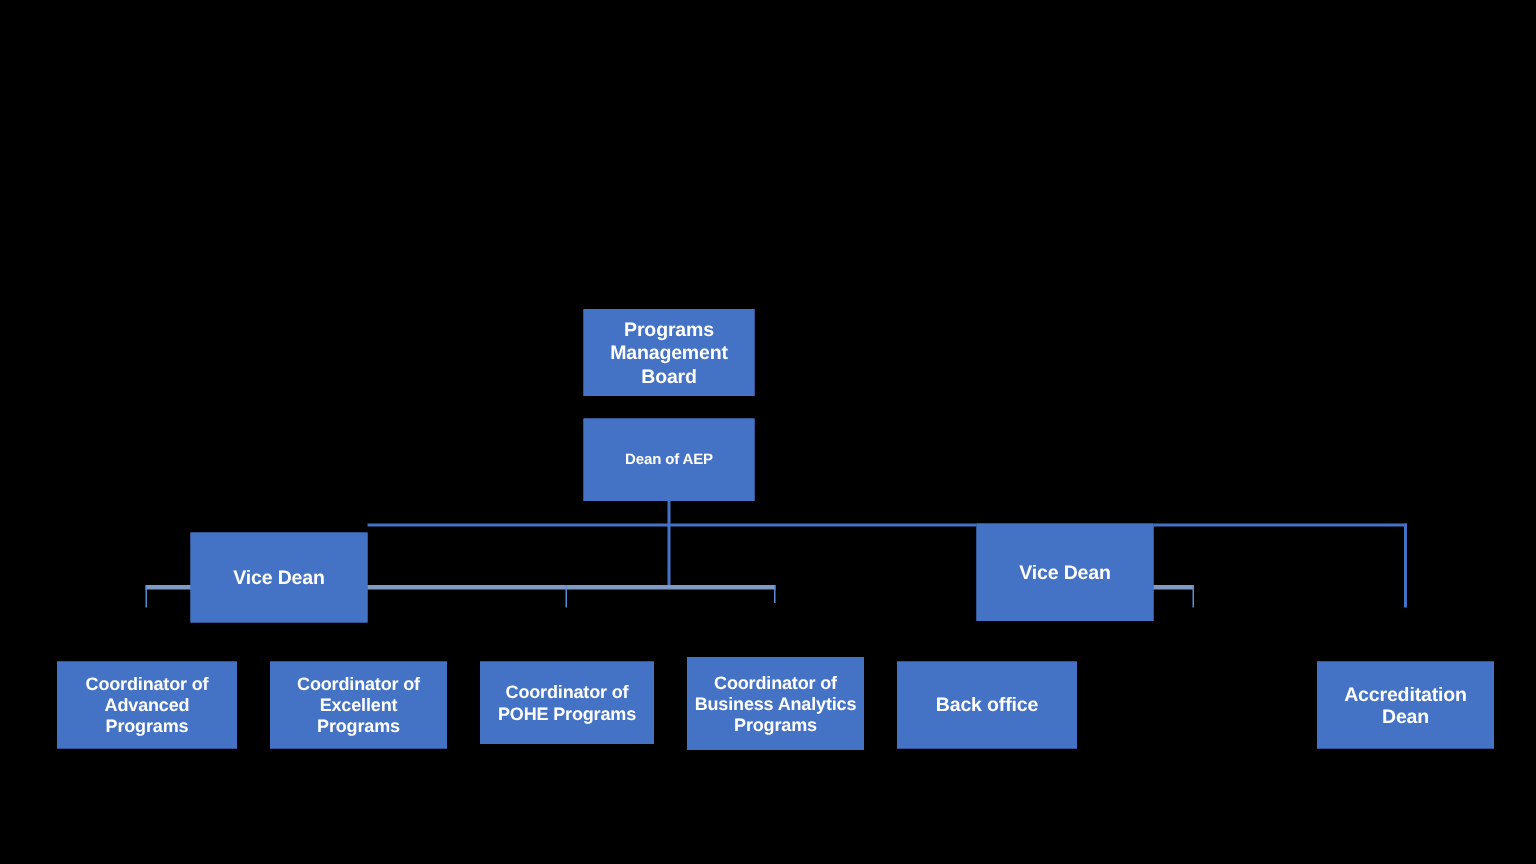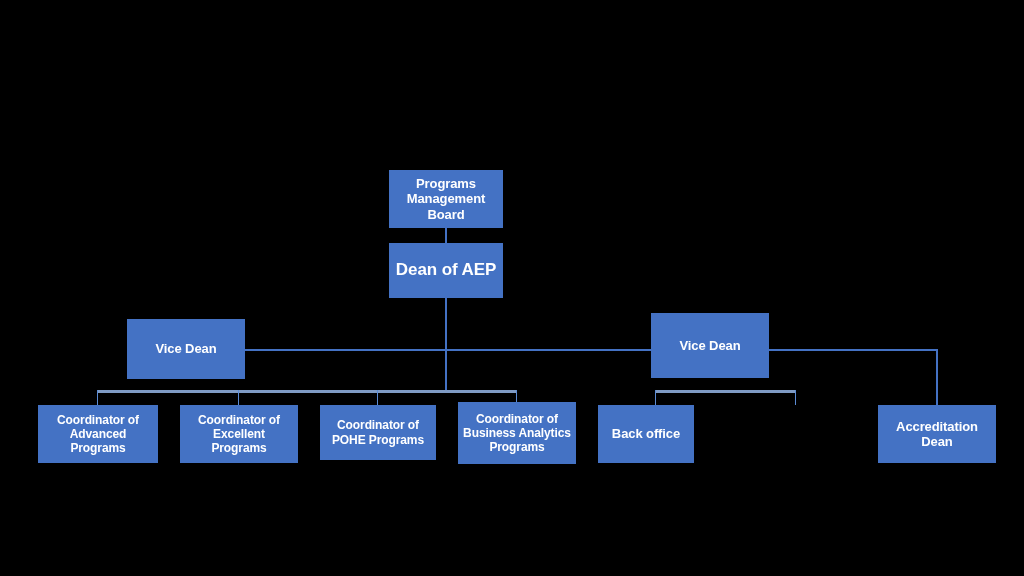--- a/index.html
+++ b/index.html
@@ -27,20 +27,21 @@
     color: #FFFFFF;
     display: flex;
     align-items: center;
     justify-content: center;
     text-align: center;
     font-weight: bold;
     line-height: 1.18;
     letter-spacing: -0.1px;
     padding: 2px 3px;
     border: 1px solid #4472C4;
+    margin-top: 36px;
   }
   .node .label {
     display: block;
     width: 100%;
     white-space: pre-line;
   }
   .connector {
     position: absolute;
     background: #4472C4;
   }
@@ -53,28 +54,28 @@
   .connector.thin-v {
     width: 1px;
     background: #5B8BD4;
   }
   .connector.bar {
     height: 3px;
     background: #7F9BC4;
   }
   
   .n-pmb   { left: 389px; top: 170px;  width: 114px; height: 58px;  font-size: 13px; }
-  .n-dean  { left: 389px; top: 243px;  width: 114px; height: 55px;  font-size: 17px; }
+  .n-dean  { left: 389px; top: 243px;  width: 114px; height: 55px;  font-size: 10px; }
   .n-vd-l  { left: 127px; top: 319px;  width: 118px; height: 60px;  font-size: 13px; }
   .n-vd-r  { left: 651px; top: 313px;  width: 118px; height: 65px;  font-size: 13px; }
   .n-b1    { left: 38px;  top: 405px;  width: 120px; height: 58px;  font-size: 12px; }
   .n-b2    { left: 180px; top: 405px;  width: 118px; height: 58px;  font-size: 12px; }
   .n-b3    { left: 320px; top: 405px;  width: 116px; height: 55px;  font-size: 12px; }
   .n-b4    { left: 458px; top: 402px;  width: 118px; height: 62px;  font-size: 12px; }
-  .n-b5    { left: 598px; top: 405px;  width: 96px; height: 58px;  font-size: 13px; }
+  .n-b5    { left: 598px; top: 405px;  width: 120px; height: 58px;  font-size: 13px; }
   .n-b6    { left: 738px; top: 405px;  width: 114px; height: 58px;  font-size: 13px; }
   .n-b7    { left: 878px; top: 405px;  width: 118px; height: 58px;  font-size: 13px; }
 </style>
 </head>
 <body>
 
 <div id="chart-canvas">
 
   <div class="connector v" style="left:445px; top:228px; height:15px;"></div>
 

